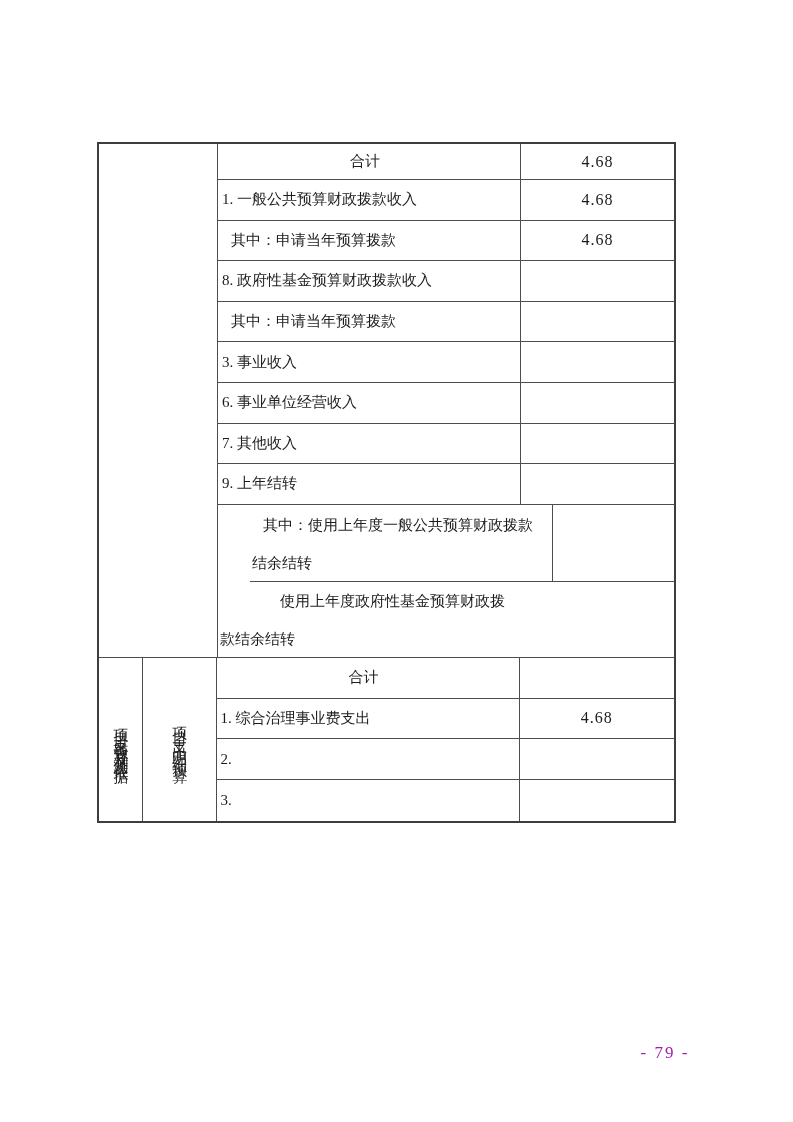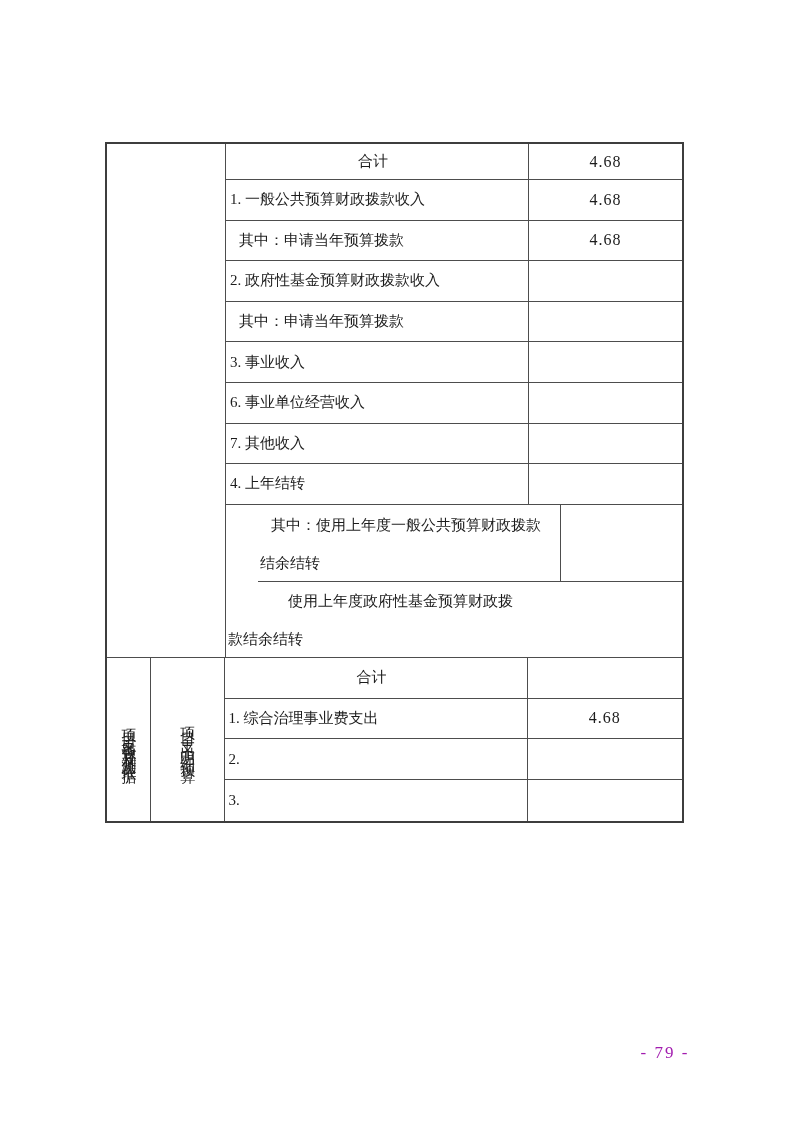--- a/index.html
+++ b/index.html
@@ -8,21 +8,21 @@
     background: #ffffff;
     font-family: "Liberation Serif", "DejaVu Serif", serif;
     color: #1c1c1c;
     position: relative;
     overflow: hidden;
   }
   .page { position: absolute; left: 0; top: 0; width: 793px; height: 1122px; background: #fff; }
 
   .budget-table {
     position: absolute;
-    left: 105px; top: 142px;
+    left: 97px; top: 142px;
     width: 579px;
     border: 2px solid #3d3d3d;
     background: #fff;
   }
 
   
   .income-section { display: flex; border-bottom: 1.5px solid #4d4d4d; }
   .income-left-blank {
     width: 119px;
     flex: 0 0 119px;
@@ -116,21 +116,21 @@
           <div class="cell-label">1. 一般公共预算财政拨款收入</div>
           <div class="cell-value">4.68</div>
         </div>
 
         <div class="t-row">
           <div class="cell-label indent">其中：申请当年预算拨款</div>
           <div class="cell-value">4.68</div>
         </div>
 
         <div class="t-row">
-          <div class="cell-label">2. 政府性基金预算财政拨款收入</div>
+          <div class="cell-label">8. 政府性基金预算财政拨款收入</div>
           <div class="cell-value"></div>
         </div>
 
         <div class="t-row">
           <div class="cell-label indent">其中：申请当年预算拨款</div>
           <div class="cell-value"></div>
         </div>
 
         <div class="t-row">
           <div class="cell-label">3. 事业收入</div>
@@ -144,21 +144,21 @@
           <div class="cell-value"></div>
         </div>
 
         <div class="t-row">
           <div class="cell-label">7. 其他收入</div>
           <div class="cell-value"></div>
         </div>
 
 
         <div class="t-row">
-          <div class="cell-label">4. 上年结转</div>
+          <div class="cell-label">9. 上年结转</div>
           <div class="cell-value"></div>
         </div>
 
         <div class="t-row h-double-a">
           <div class="cell-label wrap">
             <div class="line1-a">其中：使用上年度一般公共预算财政拨款</div>
             <div class="line2">结余结转</div>
           </div>
           <div class="cell-value"></div>
         </div>

